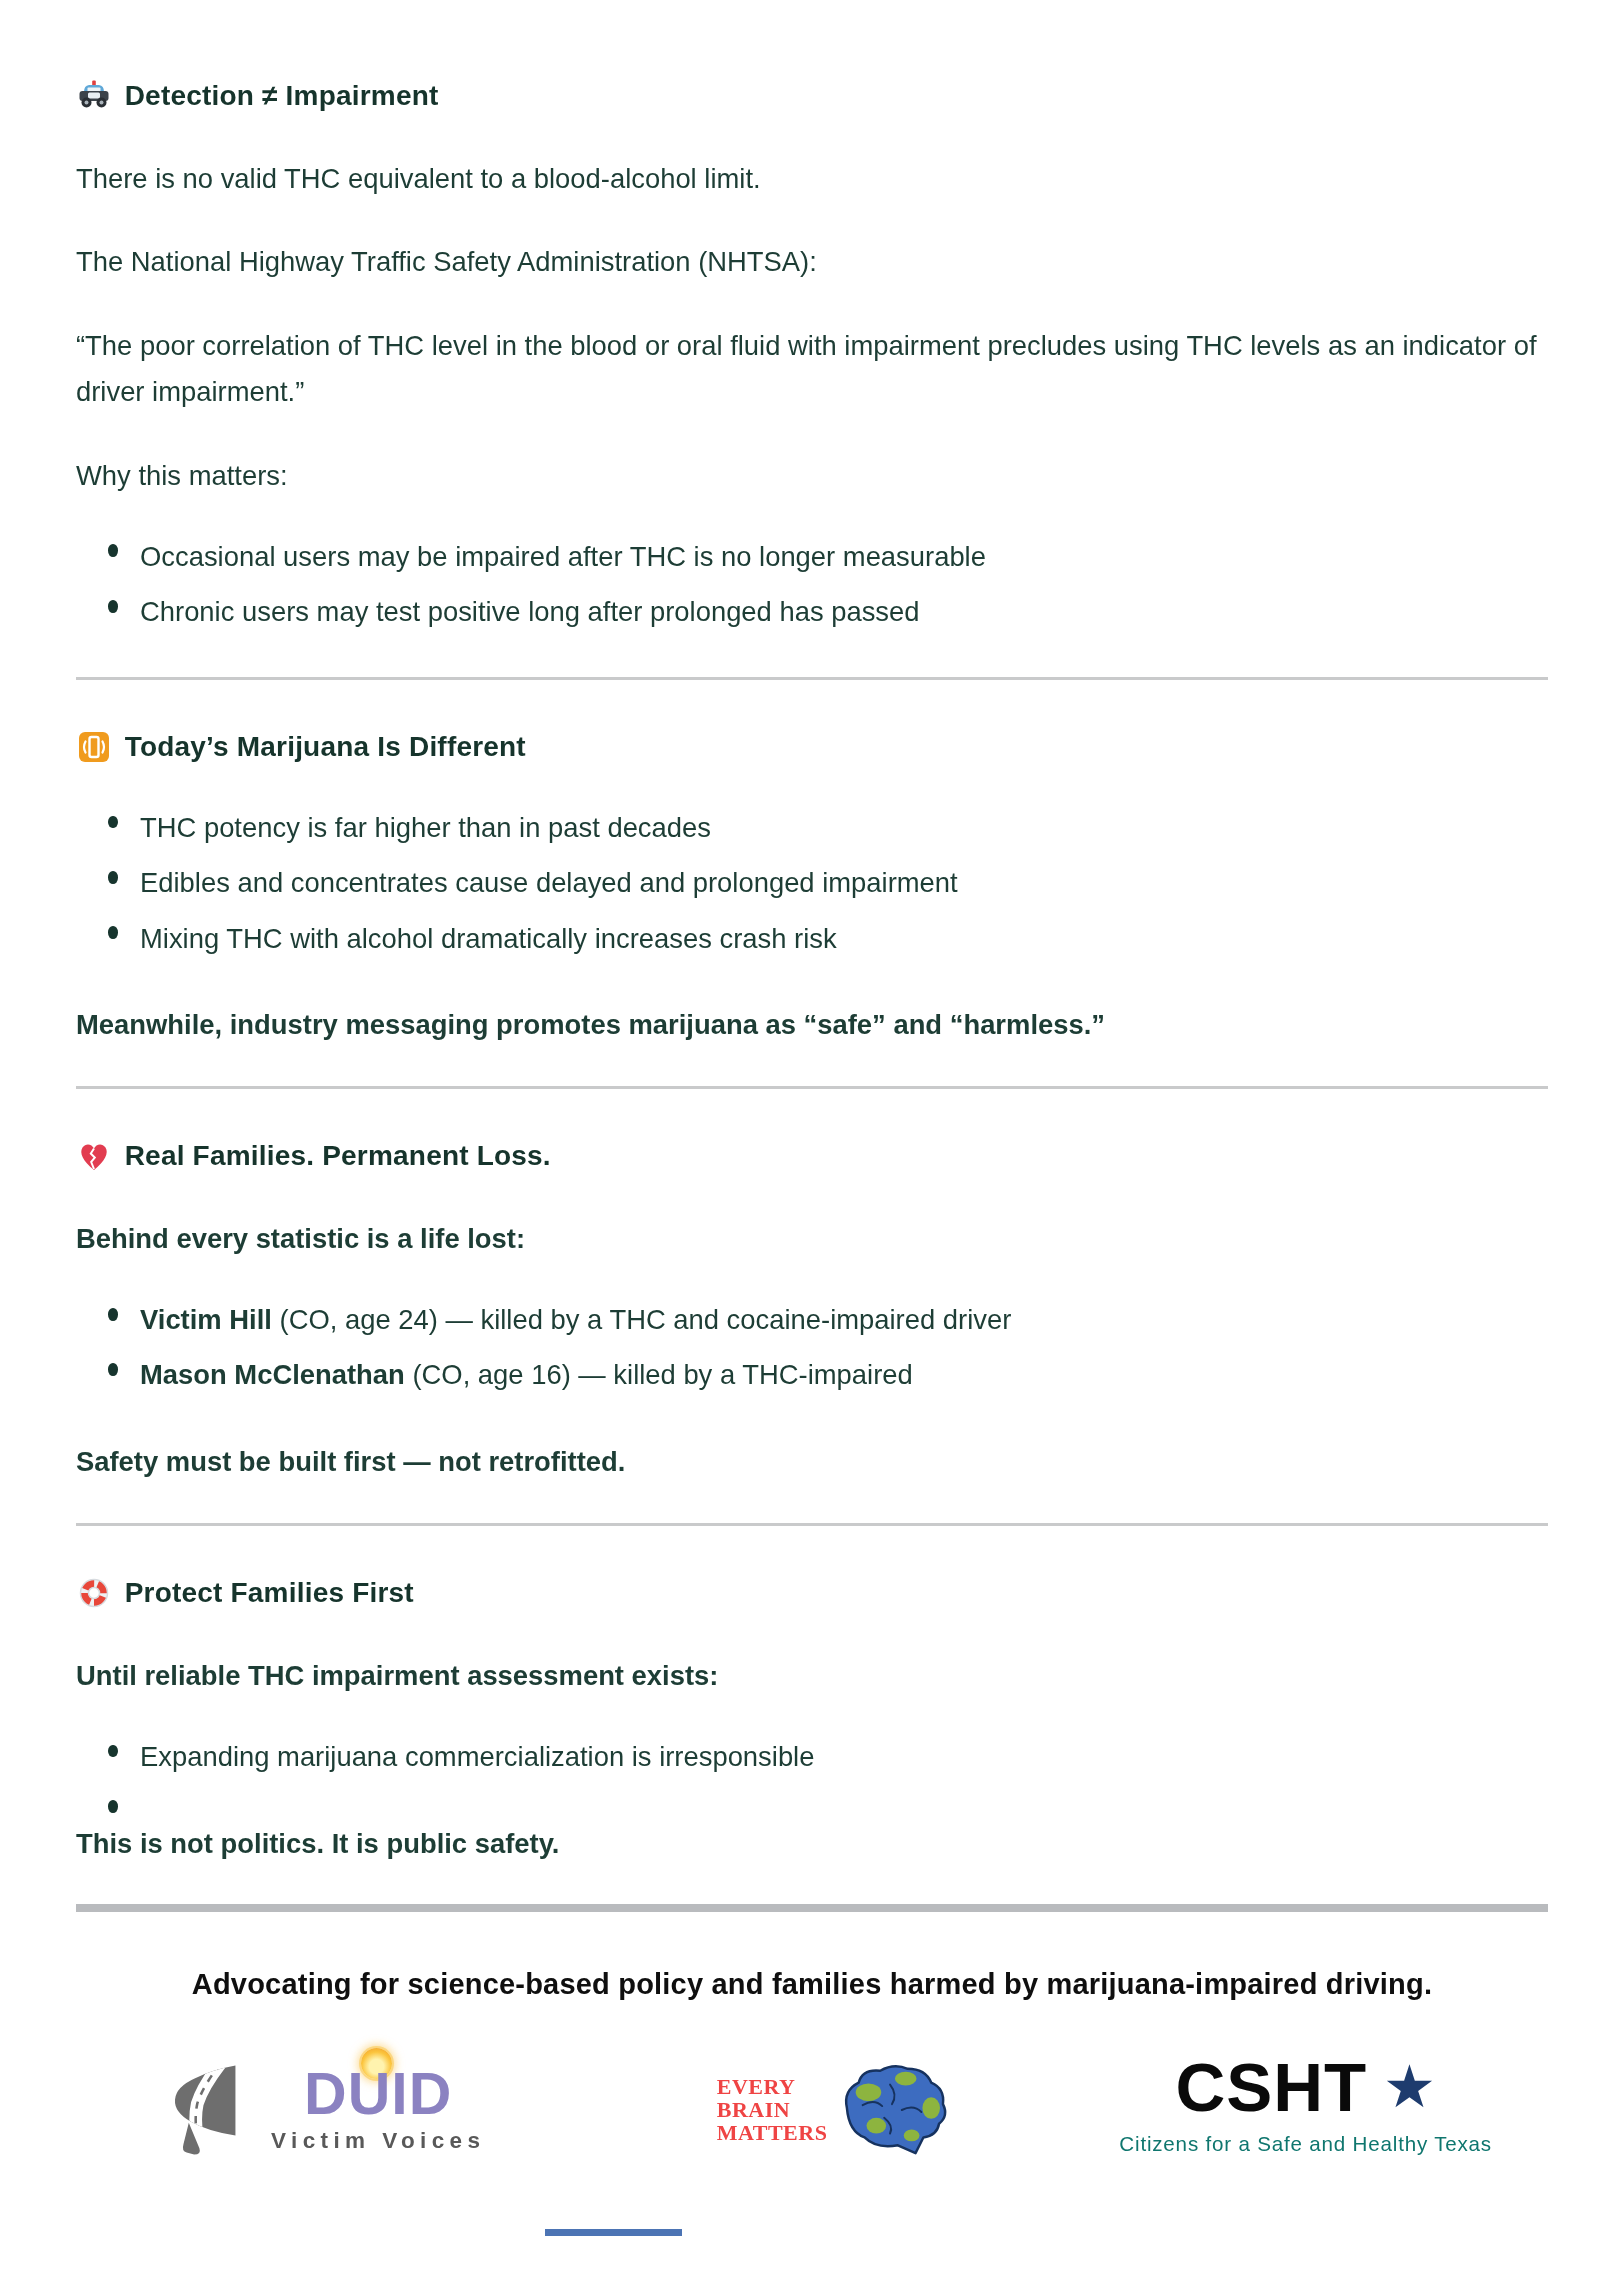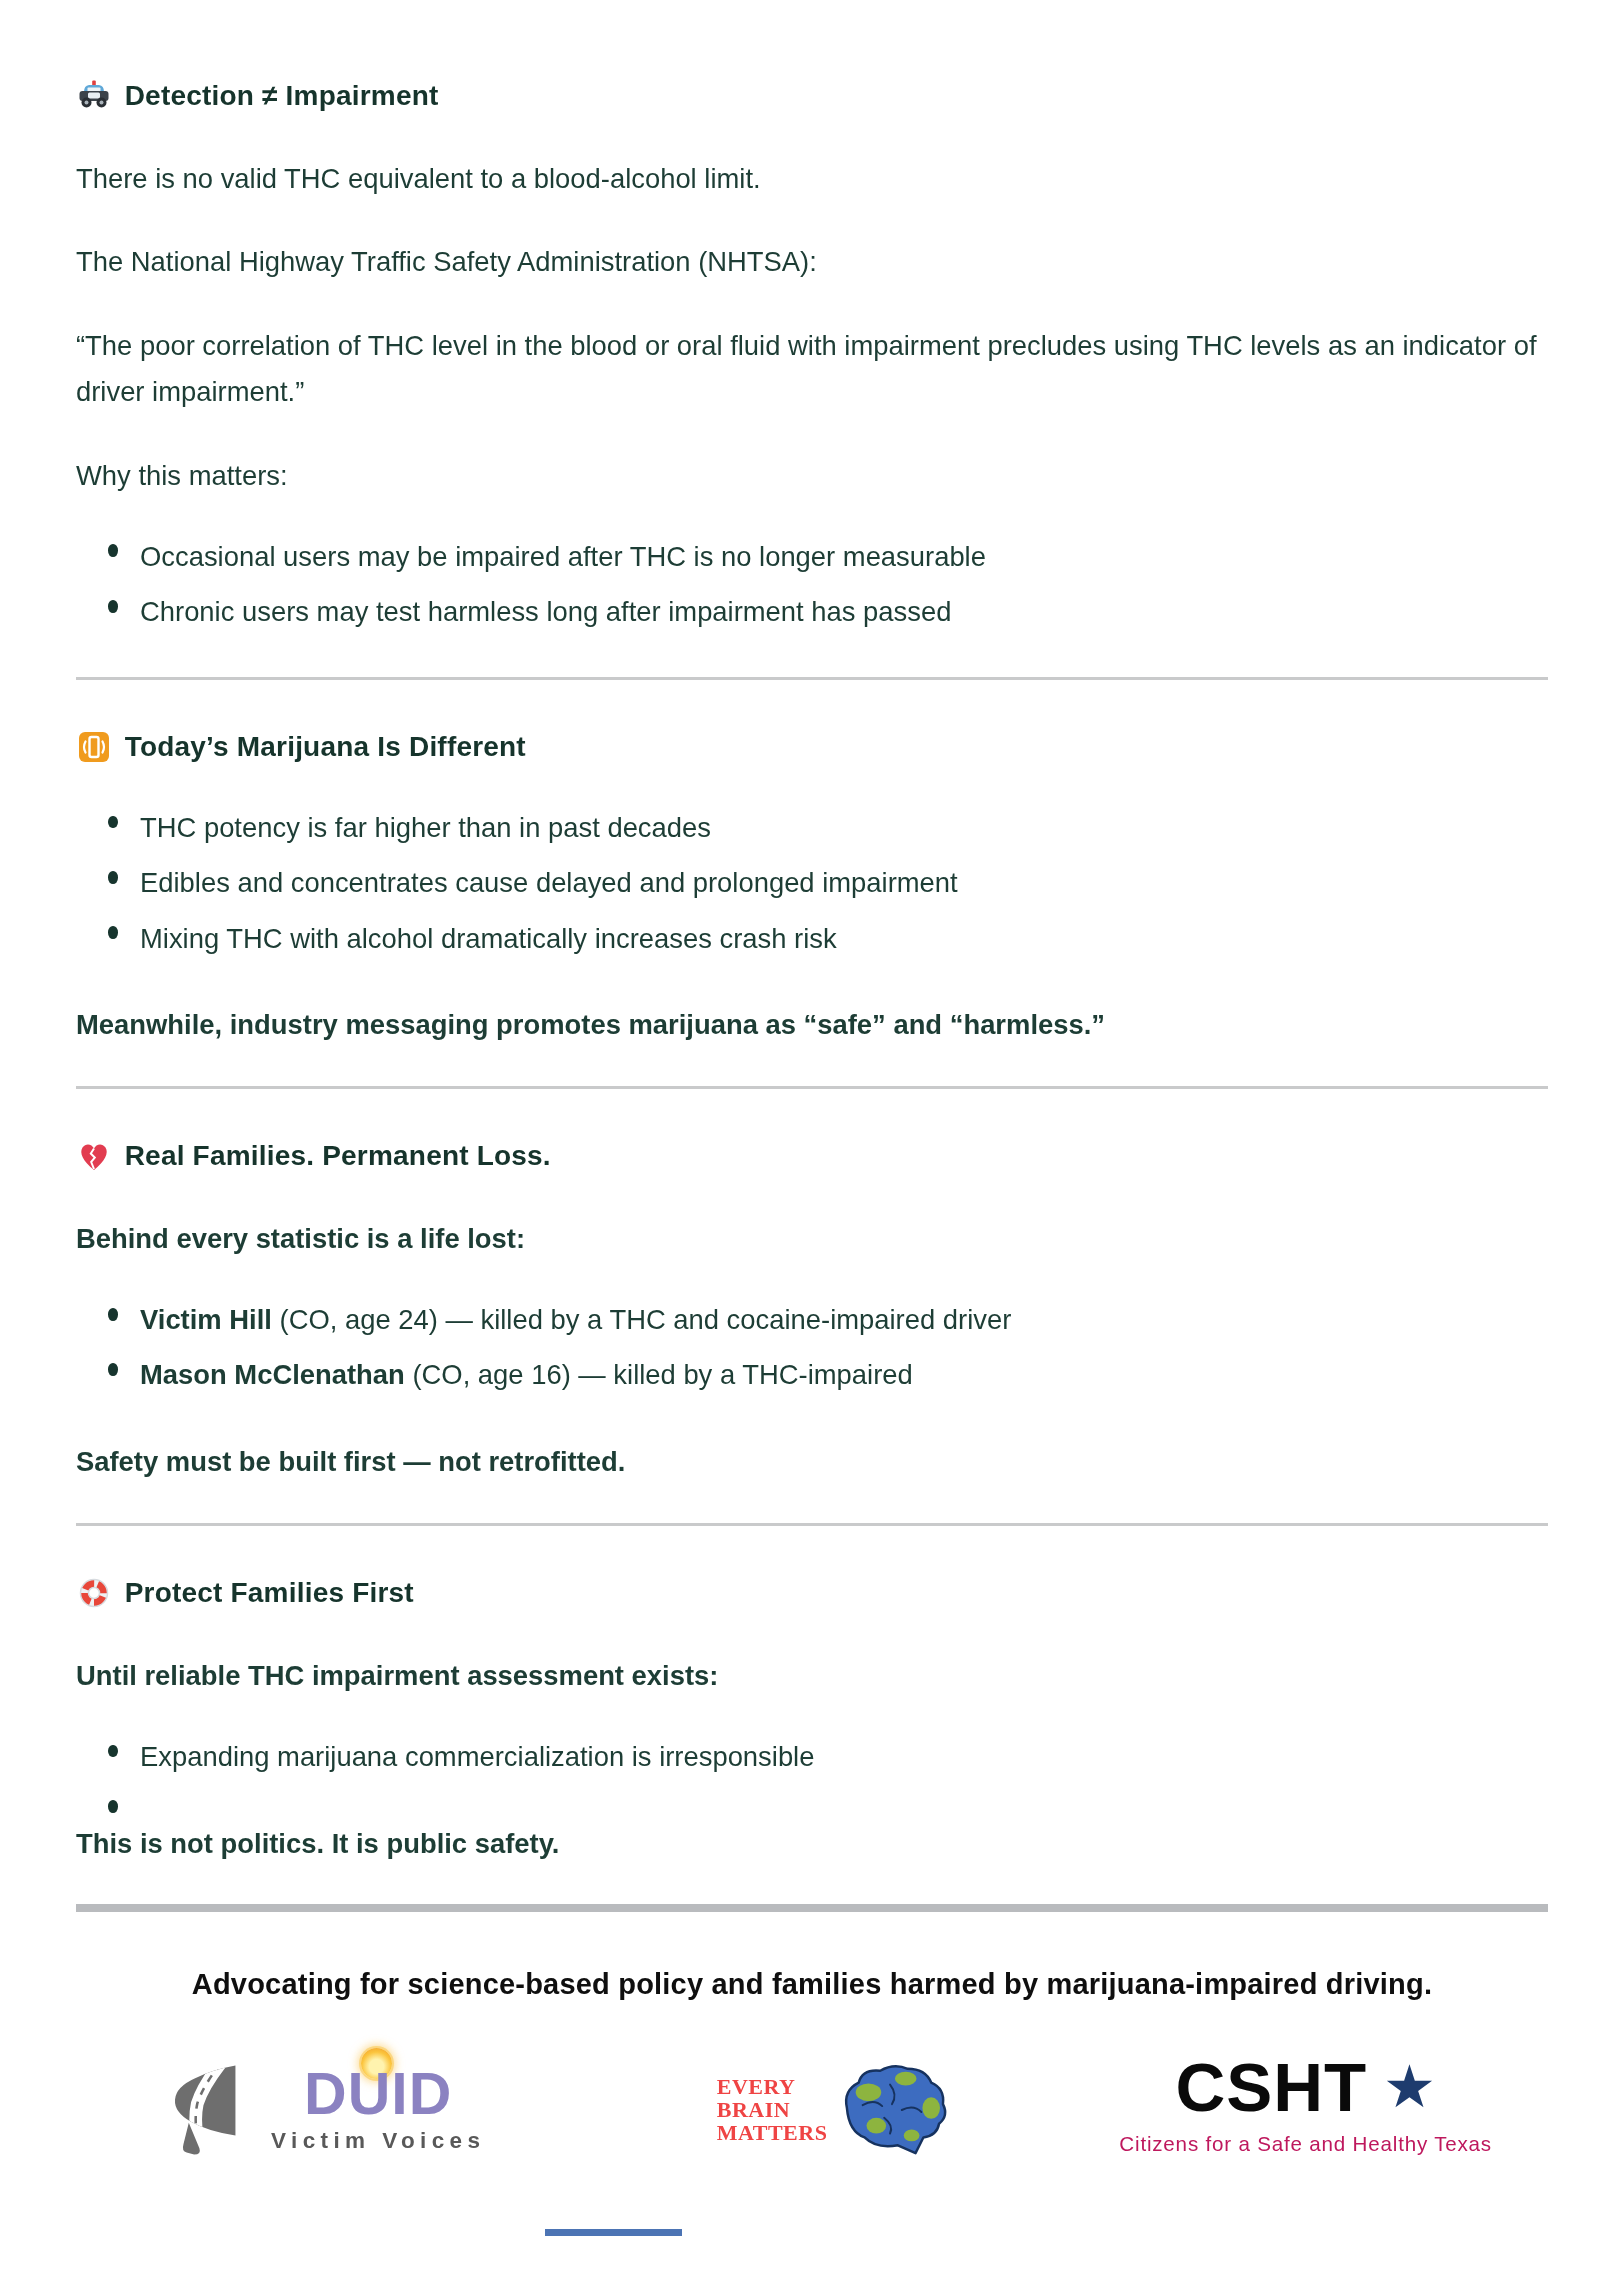--- a/index.html
+++ b/index.html
@@ -34,21 +34,21 @@
   .duid-sub{font-weight:700;font-size:22.5px;letter-spacing:5.4px;color:#595959;margin-top:3.9px;}
   
   .ebm{display:flex;align-items:center;gap:5.9px;margin-top:9.8px;}
   .ebm-text{font-family:"Liberation Serif",serif;font-weight:700;color:#ef4444;font-size:22px;line-height:1.05;letter-spacing:0.5px;margin-left:44px;}
   .ebm-brain svg{width:118px;height:98px;display:block;}
   
   .csht{display:flex;flex-direction:column;align-items:center;margin-top:2px;margin-left:6px;}
   .csht-row{display:flex;align-items:center;gap:15.7px;}
   .csht-word{font-size:69px;font-weight:800;color:#0a0a0a;line-height:1;letter-spacing:1px;}
   .csht-star{font-size:59px;color:#1e3c6e;line-height:1;}
-  .csht-sub{font-size:20.6px;color:#be185d;letter-spacing:0.8px;margin-top:9.8px;}
+  .csht-sub{font-size:20.6px;color:#0f766e;letter-spacing:0.8px;margin-top:9.8px;}
   .partial-bar{position:absolute;left:545px;bottom:0;width:137px;height:6.9px;background:#4c74b4;}
 </style>
 </head>
 <body>
 
 <div class="doc">
   <div class="content">
 
     <h2 class="section-title">
       <span class="icon-box">
@@ -65,21 +65,21 @@
         </svg>
       </span>
       <span>Detection ≠ Impairment</span>
     </h2>
     <p>There is no valid THC equivalent to a blood-alcohol limit.</p>
     <p>The National Highway Traffic Safety Administration (NHTSA):</p>
     <p class="quote">“The poor correlation of THC level in the blood or oral fluid with impairment precludes using THC levels as an indicator of driver impairment.”</p>
     <p>Why this matters:</p>
     <ul class="bullets">
       <li><span class="dot"></span><span>Occasional users may be impaired after THC is no longer measurable</span></li>
-      <li><span class="dot"></span><span>Chronic users may test harmless long after impairment has passed</span></li>
+      <li><span class="dot"></span><span>Chronic users may test positive long after prolonged has passed</span></li>
     </ul>
 
     <hr class="rule">
 
     <h2 class="section-title">
       <span class="icon-box">
         <svg viewBox="0 0 36 36">
           <rect x="3" y="3" width="30" height="30" rx="6" fill="#f09b1e"></rect>
           <rect x="13.5" y="8" width="9" height="20" rx="2" fill="none" stroke="#fff" stroke-width="2.4"></rect>
           <path d="M9.5 12.5 Q6.5 18 9.5 23.5" stroke="#fff" stroke-width="2.2" fill="none" stroke-linecap="round"></path>

